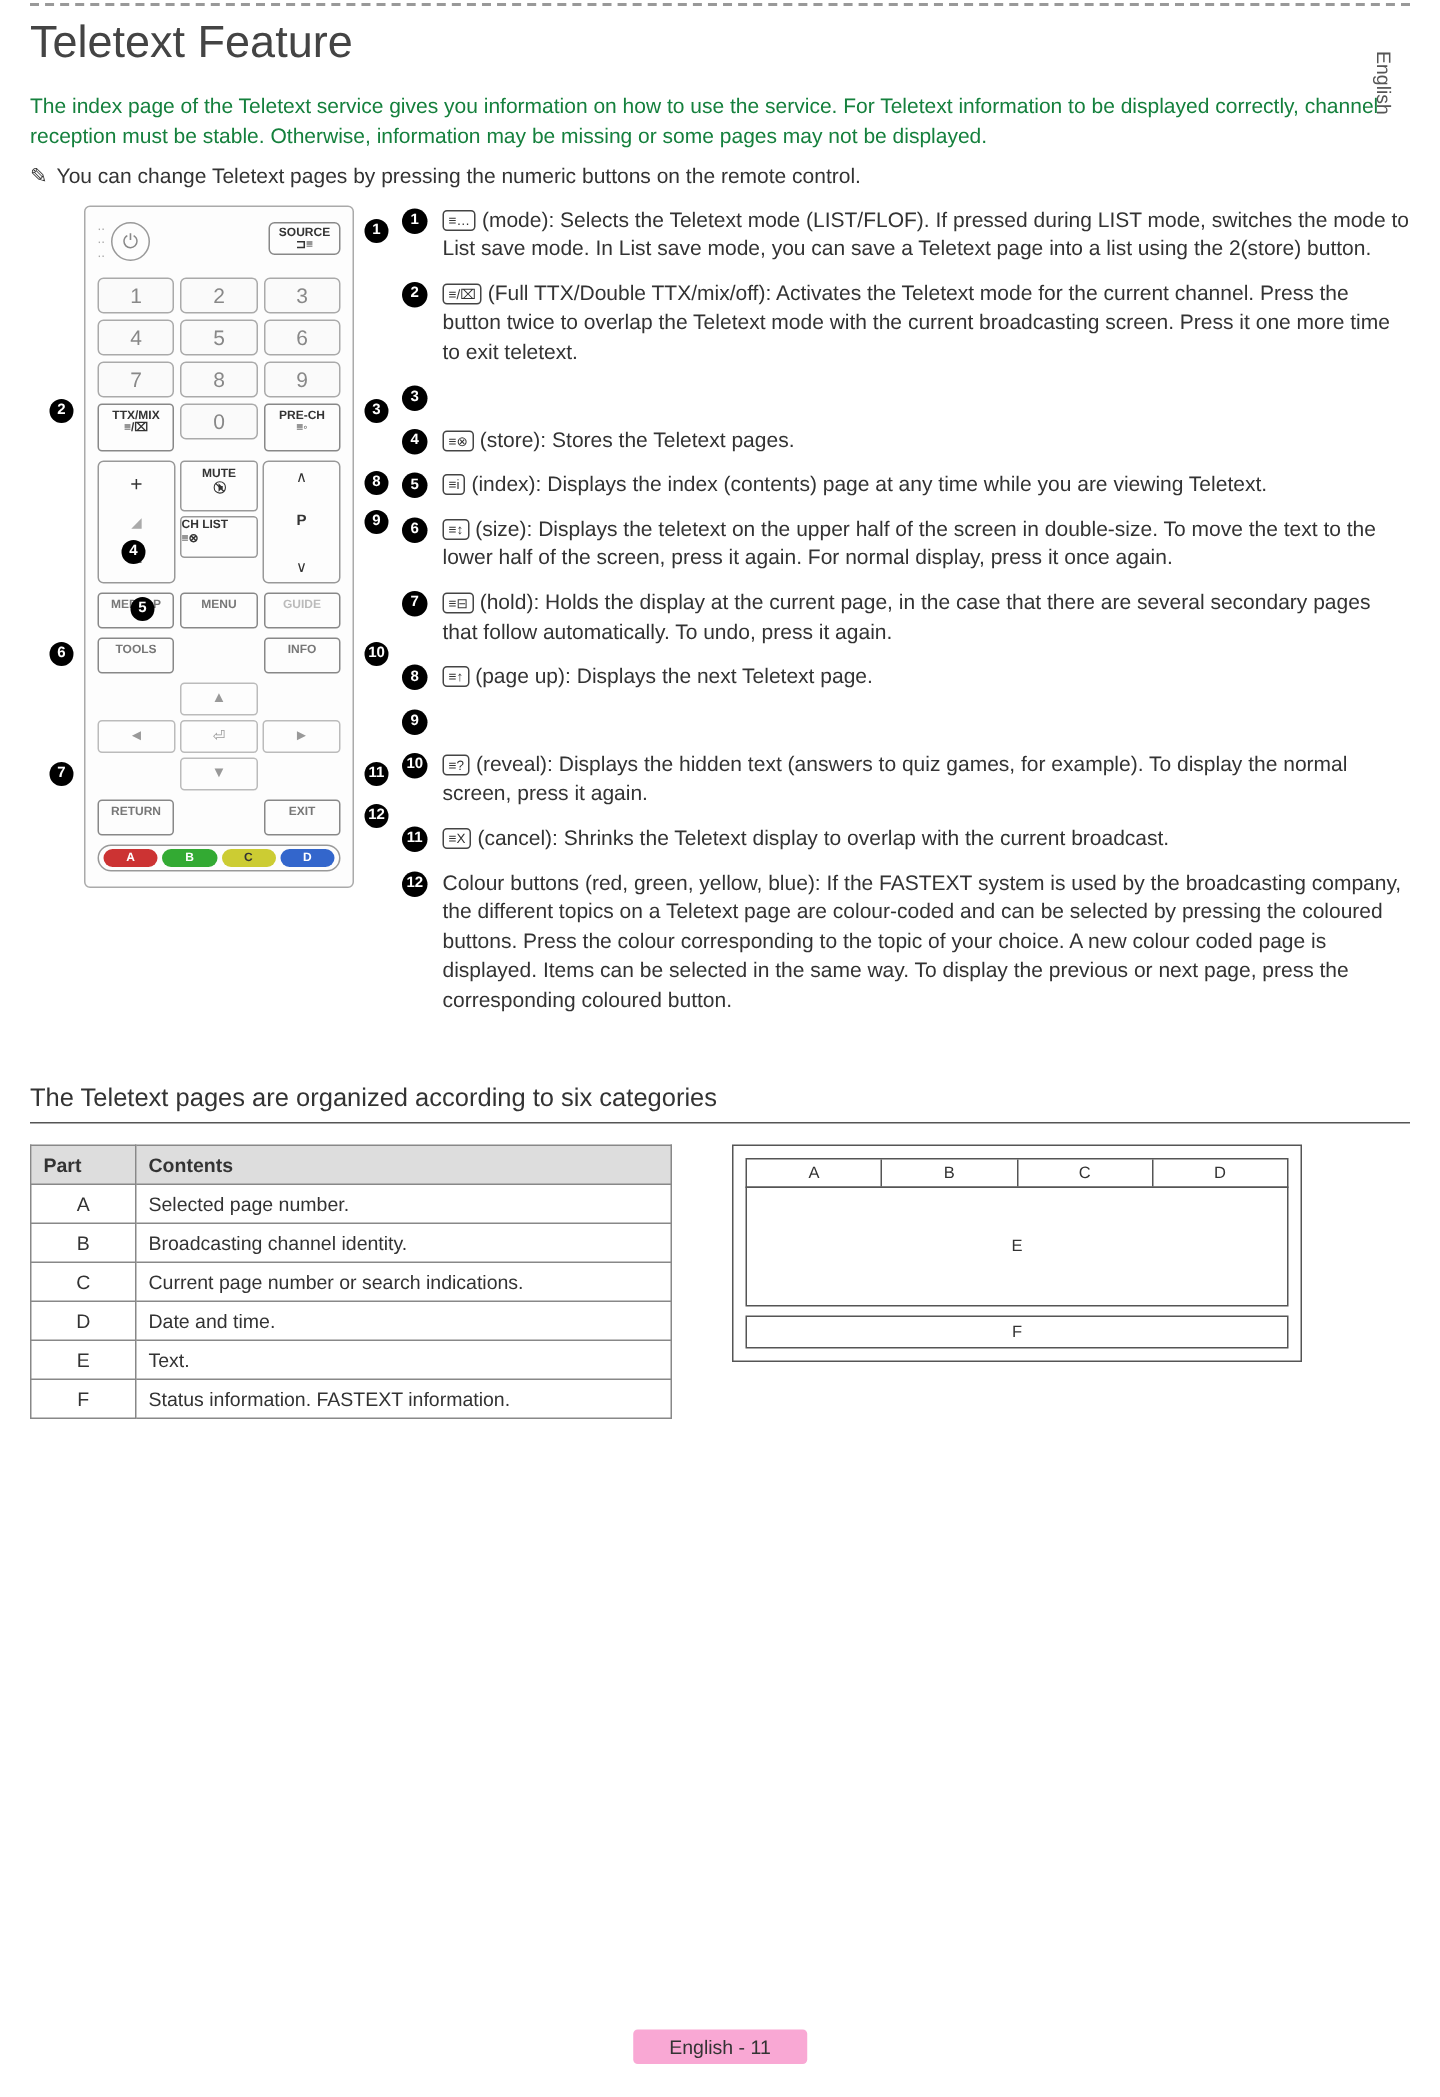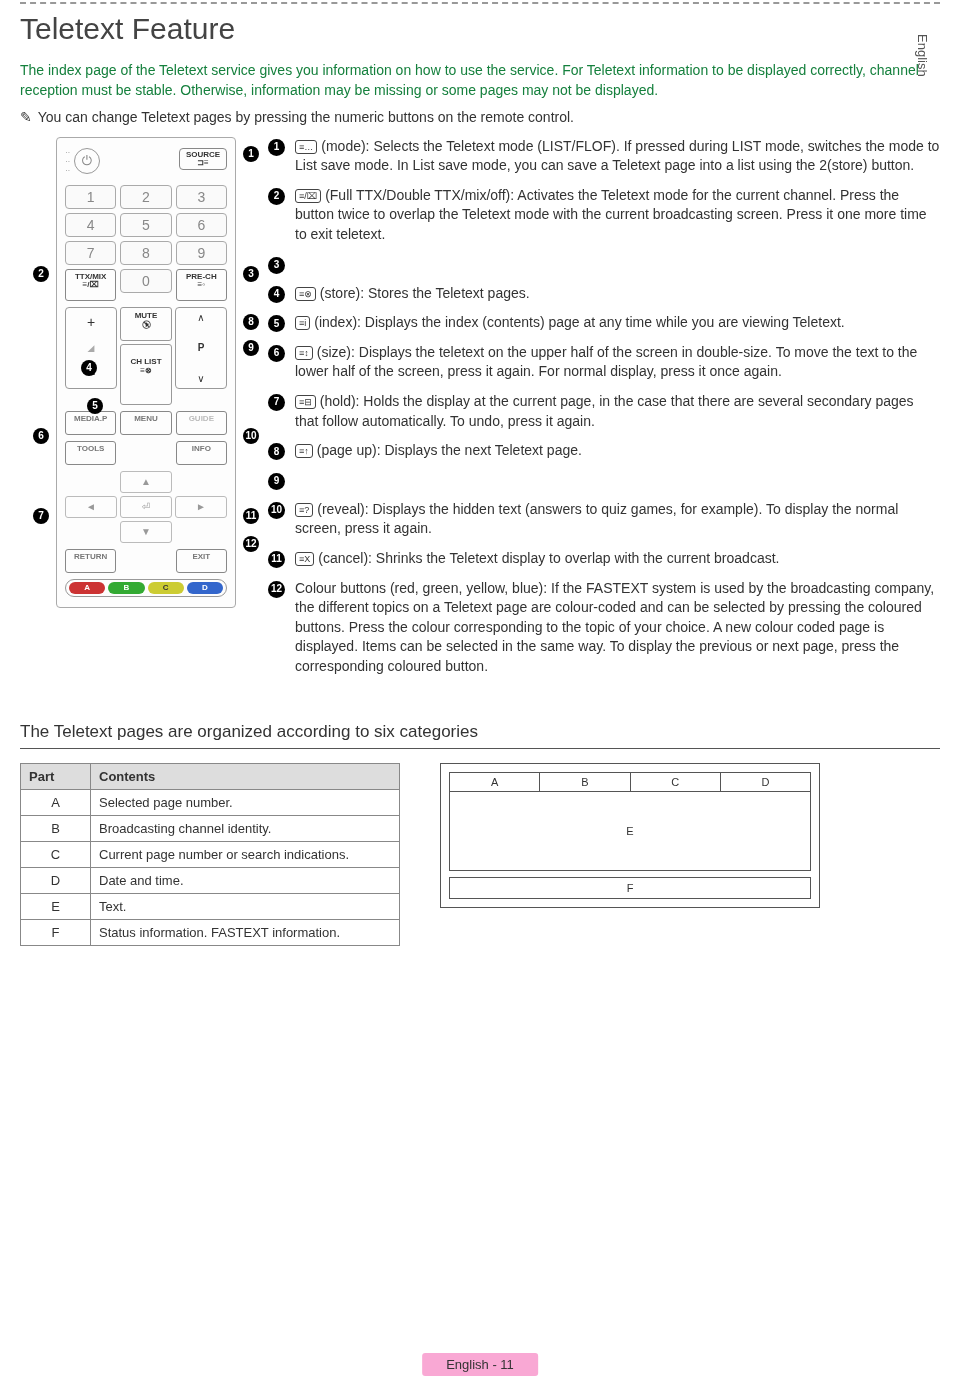--- a/index.html
+++ b/index.html
@@ -51,21 +51,21 @@
   .src-btn { width:48px; height:22px; border:1px solid #888; border-radius:4px; text-align:center; font-size:8px; font-weight:bold; line-height:1.1; padding-top:2px;}
   .numpad { display:grid; grid-template-columns: repeat(3, 1fr); gap:4px; margin-bottom:4px;}
   .numbtn { border:1px solid #aaa; border-radius:4px; height:24px; display:flex; align-items:center; justify-content:center; color:#888; background:#fafafa; font-size:14px;}
   .ttxrow { display:grid; grid-template-columns: repeat(3,1fr); gap:4px; margin-bottom:6px;}
   .smallbtn { border:1px solid #888; border-radius:3px; height:32px; font-size:8px; font-weight:bold; text-align:center; line-height:1.1; padding-top:3px; }
   .midgrid { display:grid; grid-template-columns: 1fr 1fr 1fr; gap:3px; margin-bottom:6px;}
   .volbox { border:1px solid #999; border-radius:4px; height:82px; display:flex; flex-direction:column; align-items:center; justify-content:space-between; padding:6px 0;}
   .pbox { border:1px solid #999; border-radius:4px; height:82px; display:flex; flex-direction:column; align-items:center; justify-content:space-between; padding:4px 0; font-size:10px;}
   .mutecol { display:flex; flex-direction:column; gap:3px;}
   .mutebox { border:1px solid #999; border-radius:3px; height:34px; font-size:8px; text-align:center; font-weight:bold; padding-top:3px;}
-  .chlistbox { border:1px solid #999; border-radius:3px; height:61px; font-size:8px; text-align:center; font-weight:bold; padding-top:12px;}
+  .chlistbox { border:1px solid #999; border-radius:3px; height:28px; font-size:8px; text-align:left; font-weight:bold; padding-top:0;}
   .row3 { display:grid; grid-template-columns: repeat(3,1fr); gap:4px; margin-bottom:6px;}
   .row3 .b { border:1px solid #888; border-radius:3px; height:24px; font-size:8px; text-align:center; font-weight:bold; line-height:1.1; padding-top:3px; color:#777;}
   .dpad { display:grid; grid-template-columns: repeat(3,1fr); grid-template-rows: repeat(3,22px); gap:3px; margin-bottom:6px;}
   .dpad .db { border:1px solid #bbb; border-radius:3px; display:flex; align-items:center; justify-content:center; font-size:10px; color:#999;}
   .colorrow { border:1px solid #999; border-radius:10px; height:18px; display:flex; padding:2px 3px; gap:3px;}
   .cbtn { flex:1; border-radius:6px; font-size:8px; font-weight:bold; color:#fff; display:flex; align-items:center; justify-content:center;}
   .cA{background:#c33;} .cB{background:#3a3;} .cC{background:#cc3;color:#333;} .cD{background:#36c;}
 
   .callout { position:absolute; width:16px; height:16px; border-radius:50%; background:#000; color:#fff; font-size:10px; font-weight:bold; display:flex; align-items:center; justify-content:center; }
   
@@ -85,21 +85,21 @@
   .desc-col { flex:1; }
   .desc-list { list-style:none; }
   .desc-list li { display:flex; gap:10px; margin-bottom:10px; line-height:1.4; align-items:flex-start;}
   .bullet { width:17px; height:17px; border-radius:50%; background:#000; color:#fff; font-size:10px; font-weight:bold; display:flex; align-items:center; justify-content:center; flex-shrink:0; margin-top:2px;}
   .ico { display:inline-block; border:1px solid #444; border-radius:3px; font-size:9px; padding:0 3px; height:14px; line-height:12px; margin-right:4px; vertical-align:middle;}
 
   .section-h { font-size:17px; font-weight:400; color:#333; margin:36px 0 6px 0; }
   .under { border-bottom:1px solid #555; margin-bottom:14px;}
 
   .cat-flex { display:flex; gap:40px; align-items:flex-start;}
-  .cat-table { border-collapse:collapse; width:380px; }
+  .cat-table { border-collapse:collapse; width:428px; }
   .cat-table th, .cat-table td { border:1px solid #888; padding:5px 8px; text-align:left; font-weight:normal; font-size:13px;}
   .cat-table th { background:#ddd; font-weight:bold;}
   .cat-table td.p { text-align:center; width:70px;}
 
   .layout-box { border:1px solid #555; width:380px; padding:8px; }
   .layout-top { display:flex; border:1px solid #555; }
   .layout-top div { flex:1; text-align:center; border-right:1px solid #555; font-size:11px; padding:3px 0;}
   .layout-top div:last-child{border-right:none;}
   .layout-e { border:1px solid #555; height:80px; display:flex; align-items:center; justify-content:center; font-size:11px; margin-top:-1px;}
   .layout-f { border:1px solid #555; height:22px; display:flex; align-items:center; justify-content:center; font-size:11px; margin-top:6px;}

